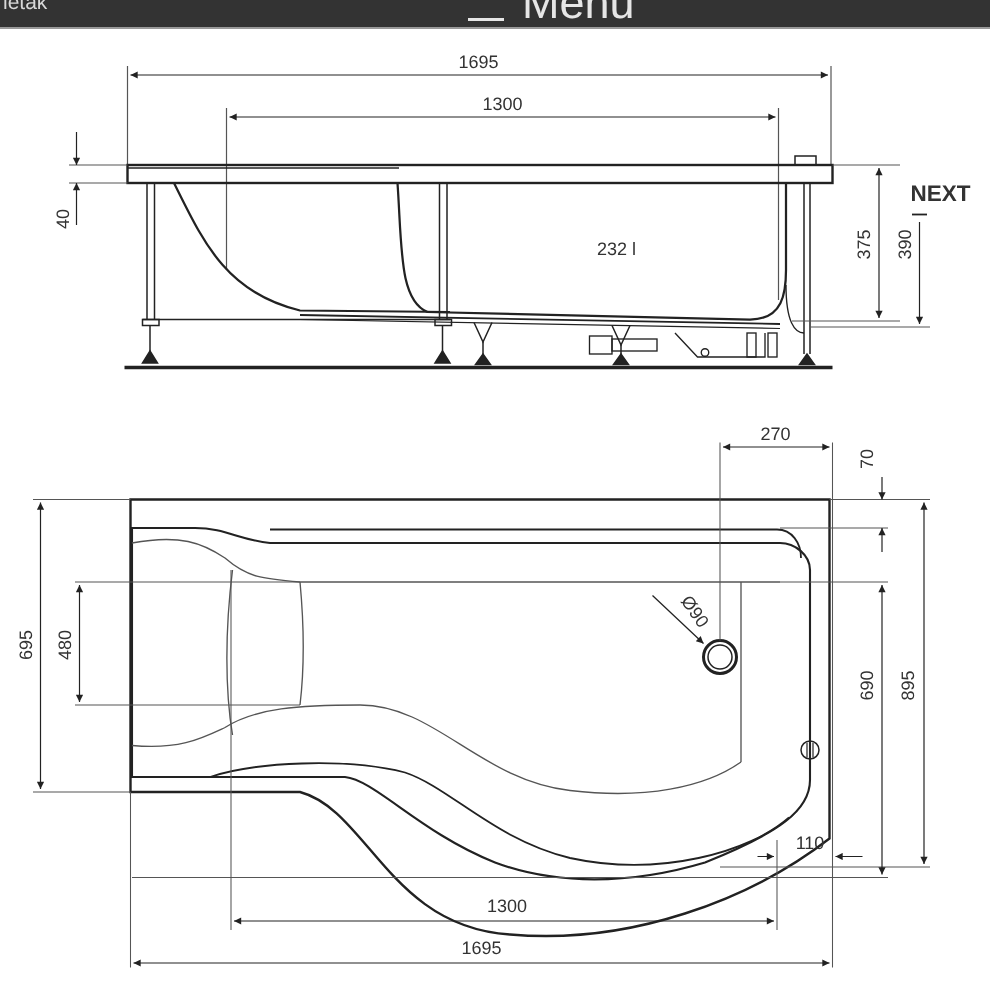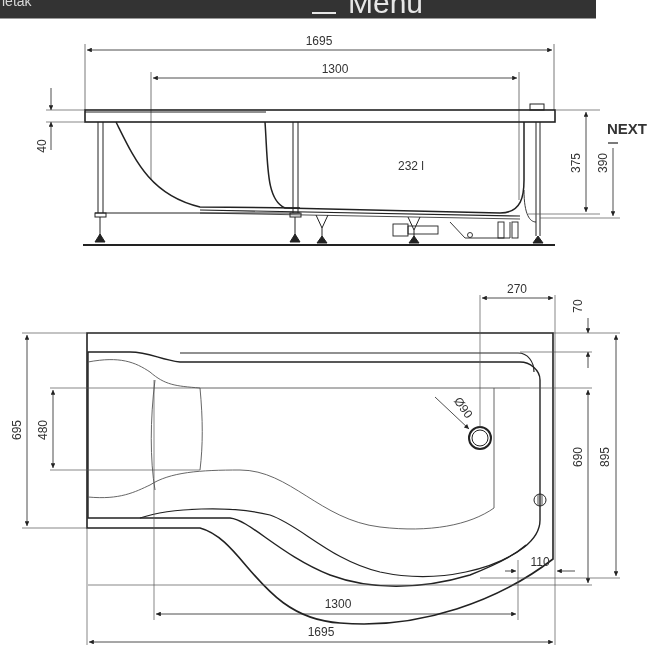--- a/index.html
+++ b/index.html
@@ -1,17 +1,17 @@
 <!DOCTYPE html>
 <html><head>
 <meta charset="utf-8">
 <style>
   html, body { margin:0; padding:0; background:#ffffff; }
   body { width:660px; height:657px; position:relative; overflow:hidden; font-family:"Liberation Sans", sans-serif; }
-  .topbar { position:absolute; left:0; top:0; width:596px; height:18px; background:#333333; border-bottom:1px solid #9a9a9a; overflow:hidden; }
+  .topbar { position:absolute; left:0; top:0; width:660px; height:18px; background:#333333; border-bottom:1px solid #9a9a9a; overflow:hidden; }
   .topbar .left-link { position:absolute; left:2px; top:-7px; color:#d8d8d8; font-size:14px; }
   .topbar .menu { position:absolute; left:312px; top:-14px; color:#e6e6e6; font-size:30px; display:flex; align-items:flex-end; }
   .topbar .menu .bar { display:inline-block; width:24px; height:2px; background:#e6e6e6; margin-right:12px; margin-bottom:6px; }
   svg { position:absolute; left:0; top:0; }
   .dim { font-family:"Liberation Sans", sans-serif; font-size:12px; fill:#333; }
   .brand { font-family:"Liberation Sans", sans-serif; font-size:15px; font-weight:bold; fill:#333; }
 </style>
 </head>
 <body>
 

